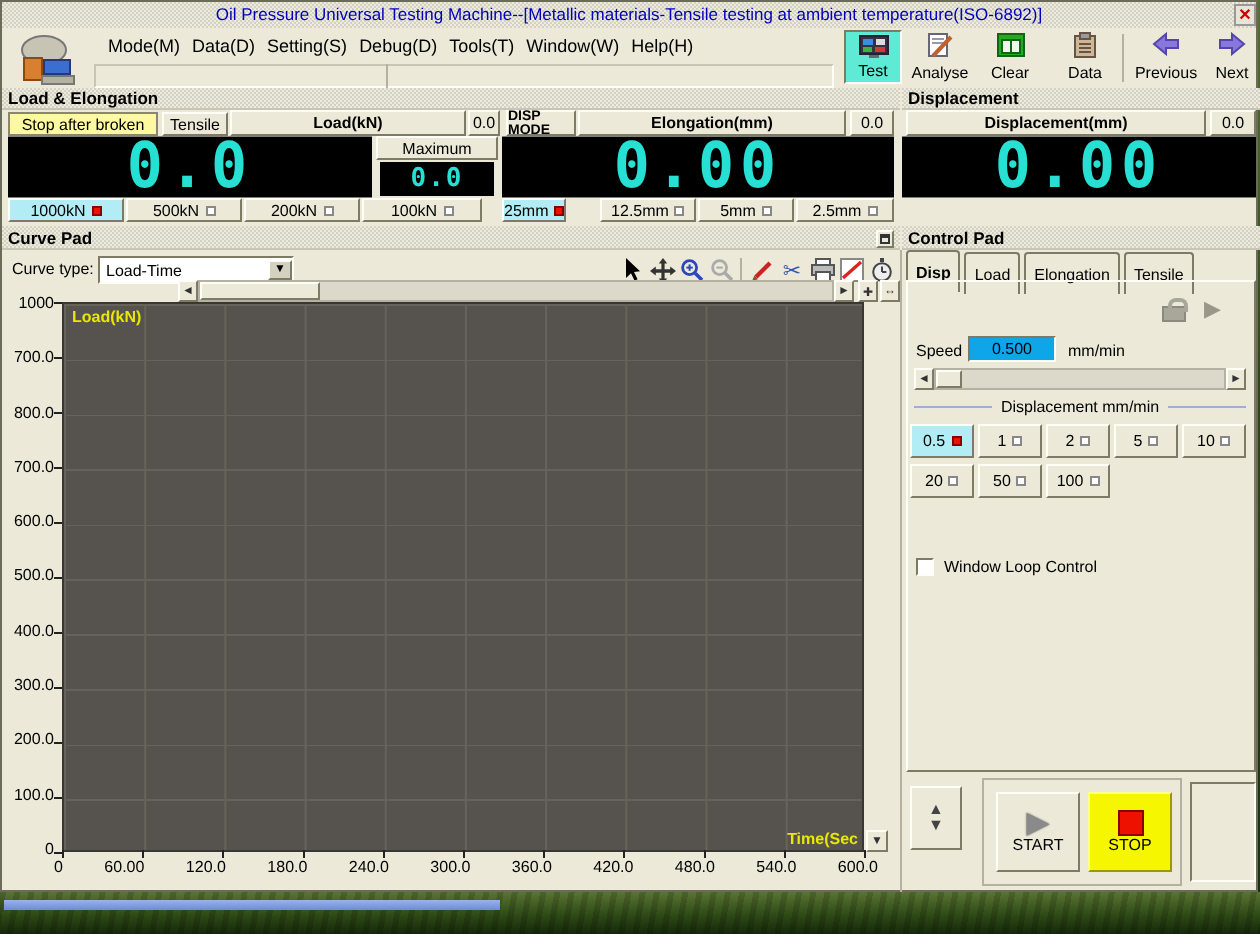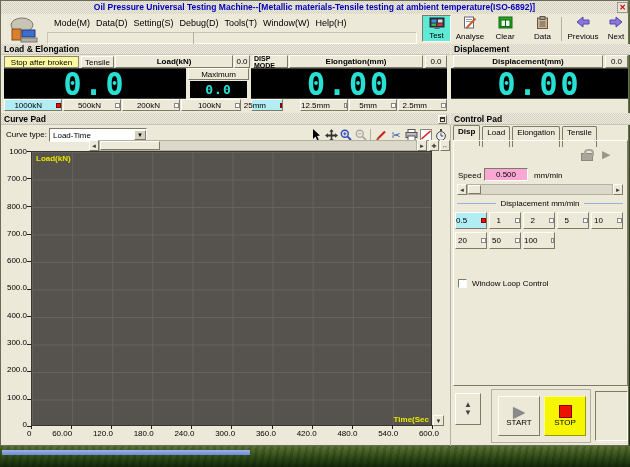--- a/index.html
+++ b/index.html
@@ -6,54 +6,54 @@
   html,body{width:630px;height:467px}
   body{position:relative;overflow:hidden;font-family:"Liberation Sans",sans-serif;font-size:9px;color:#000;
        background:linear-gradient(180deg,#55702f 0%,#2e4a16 40%,#16300c 100%)}
   .abs{position:absolute}
   .window{position:absolute;left:0;top:0;width:629px;height:446px;background:#ece9d8;border:1px solid #6b6b5a}
   .dither{background-image:repeating-conic-gradient(#edeadf 0% 25%,#d5d1c1 0% 50%);background-size:2px 2px}
   .raised{border:1px solid;border-color:#fffef6 #7d7a66 #7d7a66 #fffef6;background:#ece9d8}
   .sunken{border:1px solid;border-color:#7d7a66 #fffef6 #fffef6 #7d7a66}
   .cen{display:flex;align-items:center;justify-content:center}
   .titlebar{left:0;top:0;width:627px;height:13px}
-  .title-text{display:block;line-height:13px;text-align:center;color:#0000bb;font-size:8.5px;font-weight:bold;letter-spacing:0}
+  .title-text{display:block;line-height:13px;text-align:center;color:#0000bb;font-size:8.5px;font-weight:normal;letter-spacing:0}
   .close-btn{left:616px;top:1px;width:11px;height:11px;font-size:8px;font-weight:bold;color:#cc0000;background:#e8e5d6;border:1px solid #999;cursor:default}
   .logo{left:4px;top:15px;width:40px;height:28px}
   .menubar{left:50px;top:16px;display:flex;}
   .menu-item{padding:1px 3px;white-space:nowrap}
   .strip{left:46px;top:31px;width:370px;height:12px;border:1px solid;border-color:#c9c5b6 #fffef6 #fffef6 #c9c5b6}
   .strip-div{left:192px;top:31px;width:1px;height:12px;background:#b5b1a2}
   .tbtn{top:14px;height:27px;display:flex;flex-direction:column;align-items:center;justify-content:space-between;padding:1px 2px;font-size:8px}
   .tbtn.active{background:#5eead4;border:1px solid;border-color:#7d7a66 #fffef6 #fffef6 #7d7a66}
   .tsep{top:16px;width:1px;height:24px;background:#b5b1a2}
   .sec-hdr{height:11px;font-weight:bold;font-size:8.5px;display:flex;align-items:center;padding-left:3px;border-bottom:1px solid #c9c5b6}
   .ybtn{background:#fdf9a0;border:1px solid #8a8670}
   .hdr-bar{font-size:8px;font-weight:bold}
   .display{background:#000;color:#27e0d4;font-family:"DejaVu Sans Mono",monospace;font-weight:bold;display:flex;align-items:center;justify-content:center;transform-origin:center}
   .digits-big{font-size:30px;letter-spacing:3px;transform:scaleY(1.05)}
   .digits-sm{font-size:13px;letter-spacing:1px}
-  .rbtn{height:12px;font-size:8px;display:flex;align-items:center;justify-content:flex-end;gap:14px}
+  .rbtn{height:12px;font-size:8px;display:flex;align-items:center;justify-content:center;gap:3px}
   .rbtn.sel{background:#b2ecf4}
   .led{width:5px;height:5px;background:#fff;border:1px solid #888}
   .led.on{background:#ee1100;border-color:#880000}
   .combo{background:#fff;display:flex;align-items:center;font-size:8px;padding-left:3px}
   .combo-arrow{margin-left:auto;width:12px;height:10px;background:#d5d1c1;border:1px solid;border-color:#fffef6 #7d7a66 #7d7a66 #fffef6;font-size:6px;display:flex;align-items:center;justify-content:center}
   .cicon{width:14px;height:14px;display:flex;align-items:center;justify-content:center;background:transparent}
   .plot{left:30px;top:150px;width:401px;height:275px;background:#56524d;border:1px solid #3a3733;
         background-image:linear-gradient(#66625c 1px,transparent 1px),linear-gradient(90deg,#66625c 1px,transparent 1px);
         background-size:40.1px 27.5px}
   .axis-lab{position:absolute;color:#e8e800;font-size:8px;font-weight:bold}
   .yticks{left:0;top:146px;width:26px;height:282px;display:flex;flex-direction:column;justify-content:space-between;align-items:flex-end;font-size:8px}
   .xticks{left:26px;top:428px;width:412px;display:flex;justify-content:space-between;font-size:8px}
   .ytickmarks{left:26px;top:150px;width:4px;height:276px;background:repeating-linear-gradient(180deg,#222 0 1px,transparent 1px 27.5px)}
   .xtickmarks{left:30px;top:424px;width:402px;height:4px;background:repeating-linear-gradient(90deg,#222 0 1px,transparent 1px 40.1px)}
   .sb-btn{background:#ece9d8;border:1px solid;border-color:#fffef6 #7d7a66 #7d7a66 #fffef6;font-size:6px;display:flex;align-items:center;justify-content:center;color:#333}
   .sb-track{background:#dcd8ca;border:1px solid #b5b1a2}
-  .tab{height:13px;padding:10px 4px;font-size:8px;display:flex;align-items:flex-end;border:1px solid #7d7a66;border-bottom:none;border-radius:2px 2px 0 0;background:#ece9d8}
+  .tab{height:13px;padding:10px 4px;font-size:8px;display:flex;align-items:center;border:1px solid #7d7a66;border-bottom:none;border-radius:2px 2px 0 0;background:#ece9d8}
   .tab.active{font-weight:bold;height:14px;margin-top:-1px;background:#ece9d8}
   .lockicon{width:12px;height:8px;background:#a9a69a;position:relative;border:1px solid #8c897d}
   .lockicon::before{content:"";position:absolute;left:2px;top:-5px;width:6px;height:5px;border:2px solid #a9a69a;border-bottom:none;border-radius:4px 4px 0 0}
   .grp-label{display:flex;align-items:center;gap:4px;font-size:8px}
   .grp-label::before,.grp-label::after{content:"";flex:1;height:1px;background:#9ab0d8}
   .spd-btn{width:32px;height:17px;font-size:8px}
   .chk{width:9px;height:9px;background:#fff}
   .start-tri{font-size:15px;color:#8a8a8a;line-height:13px;text-shadow:0 0 1px #555}
   .stop-sq{width:13px;height:13px;background:#ee1100;border:1px solid #880000}
   .grass{left:0;top:446px;width:630px;height:21px;background:
@@ -371,21 +371,21 @@
     <div class="tab">
         <span>Tensile</span>
       </div>
   </div>
   <div class="abs" style="left:452px;top:139px;width:175px;height:246px;border:1px solid;border-color:#fffef6 #7d7a66 #7d7a66 #fffef6"></div>
 
   <div class="abs lockicon" style="left:580px;top:152px"></div>
   <span class="abs" style="left:601px;top:147px;color:#9a978a;font-size:11px">▶</span>
 
   <span class="abs small8" style="left:457px;top:170px">Speed</span>
-  <div class="abs sunken cen" style="left:483px;top:167px;width:44px;height:13px;background:#f9a8d4;font-size:8px">
+  <div class="abs sunken cen" style="left:483px;top:167px;width:44px;height:13px;background:#0ea5e9;font-size:8px">
     <span>0.500</span>
   </div>
   <span class="abs small8" style="left:533px;top:170px">mm/min</span>
 
   <div class="abs sb-btn" style="left:456px;top:183px;width:10px;height:11px">
     <span>◄</span>
   </div>
   <div class="abs sb-track" style="left:466px;top:183px;width:146px;height:11px">
     <div class="raised" style="width:13px;height:9px"></div>
   </div>

